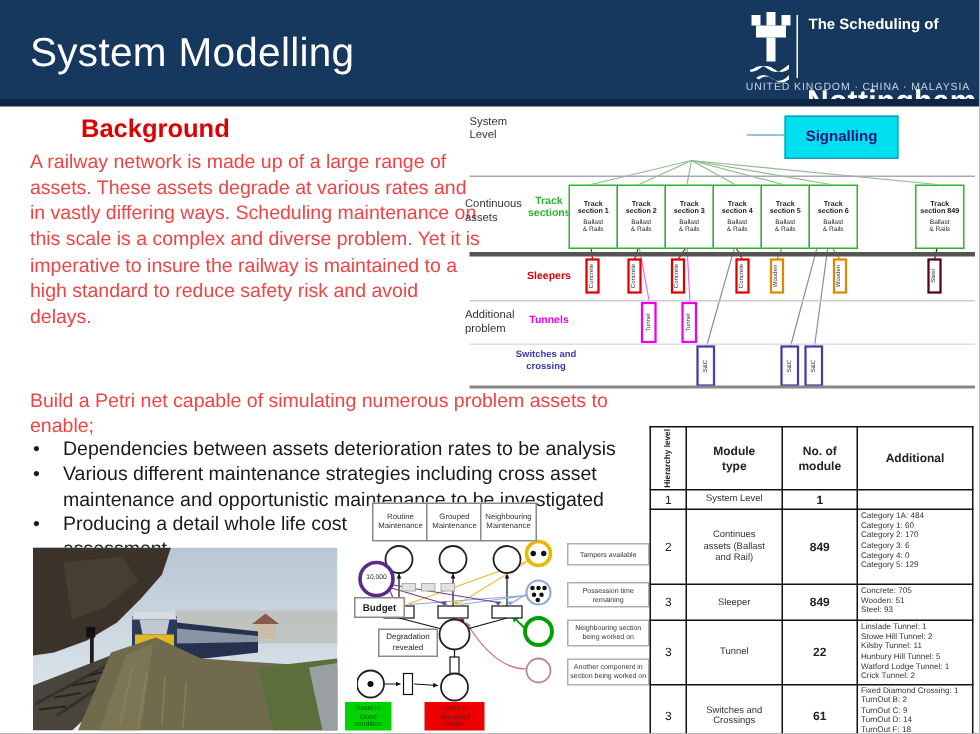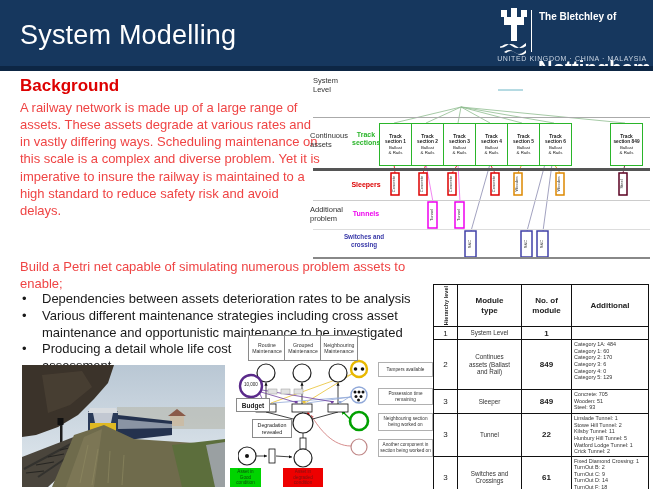--- a/index.html
+++ b/index.html
@@ -10,21 +10,21 @@
 
   
   .header{position:absolute;left:0;top:0;width:653px;height:66px;background:#16375e;}
   .header-strip{position:absolute;left:0;top:66px;width:653px;height:5px;background:#0d2644;}
   .title{position:absolute;left:20px;top:20px;font-size:27px;color:#fff;letter-spacing:.2px;}
   .logo-sep{position:absolute;left:531px;top:10px;width:1px;height:42px;background:#fff;}
   .uni1{position:absolute;left:539px;top:11px;font-size:10px;font-weight:bold;color:#fff;}
   .uni2{position:absolute;left:538px;top:23px;font-size:20px;font-weight:bold;color:#fff;letter-spacing:.2px;margin-top:34px;}
   .tagline{position:absolute;left:496px;top:55px;width:152px;font-size:7px;color:#c9d4e2;letter-spacing:.6px;text-align:center;}
 
-  .h-red{position:absolute;font-size:17px;font-weight:bold;color:#dd0000;}
+  .h-red{position:absolute;font-size:17px;font-weight:bold;color:#dd0000;margin-left:34px;}
   .body-text{position:absolute;font-size:13px;line-height:1.32;color:#ef4444;}
   .bullet-row{position:absolute;display:flex;font-size:13px;line-height:1.3;color:#1a1a1a;}
   .bullet-dot{width:20px;flex:none;}
 
   
   .hline{position:absolute;background:#aaa;}
   .rowlab{position:absolute;font-size:7.5px;color:#333;text-align:left;line-height:1.2;}
   .sublab{position:absolute;font-size:7px;font-weight:bold;text-align:center;line-height:1.2;}
   .rootbox{position:absolute;left:424px;top:74px;width:74px;height:33px;border:2.5px solid #111;background:#fff;
            display:flex;align-items:center;justify-content:center;text-align:center;
@@ -72,21 +72,21 @@
         <rect x="1" y="2" width="6" height="7"></rect>
           <rect x="11" y="0" width="6" height="9"></rect>
           <rect x="21" y="2" width="6" height="7"></rect>
         <rect x="4" y="9" width="20" height="8"></rect>
         <rect x="11" y="17" width="6" height="16"></rect>
         <path d="M2 38 q5 -4 10 0 q5 4 10 0 l4 -3 v3 q-5 4 -10 0 q-5 -4 -10 0 q-4 3 -8 1 z"></path>
         <path d="M4 44 q5 -4 10 0 q5 4 10 0 l2 -2 v3 q-5 4 -10 0 q-5 -4 -10 0 z"></path>
       </g>
     </svg>
     <div class="logo-sep"></div>
-    <div class="uni1">The Bletchley of</div>
+    <div class="uni1">The Scheduling of</div>
     <div class="uni2">Nottingham</div>
     <div class="tagline">UNITED KINGDOM  ·  CHINA  ·  MALAYSIA</div>
   </div>
   <div class="header-strip"></div>
 
   <div class="h-red" style="left:20px;top:76px">Background</div>
   <div class="body-text" style="left:20px;top:99px;width:303px">A railway network is made up of a large range of assets.  These assets degrade at various rates and in vastly differing ways. Scheduling maintenance on this scale is a complex and diverse problem.  Yet it is imperative to insure the railway is maintained to a high standard to reduce safety risk and avoid delays.</div>
 
   <div class="body-text" style="left:20px;top:258px;width:428px">Build a Petri net capable of simulating numerous problem assets to enable;</div>
 
@@ -179,20 +179,21 @@
 assets</div>
   <div class="rowlab pre" style="left:310px;top:205px;width:44px">Additional
 problem</div>
   <div class="sublab pre" style="left:352px;top:131px;width:28px;color:#2ab52a">Track
 sections</div>
   <div class="sublab" style="left:348px;top:181px;width:36px;color:#dd0000">Sleepers</div>
   <div class="sublab" style="left:350px;top:210px;width:32px;color:#ee00ee">Tunnels</div>
   <div class="sublab pre" style="left:338px;top:233px;width:52px;color:#3838a8;font-size:6.3px">Switches and
 crossing</div>
 
+  <div class="sigbox">Signalling</div>
 
   <div class="trackbox" style="left:379px">
     <div class="tt pre">Track
 section 1</div>
     <div class="ts pre">Ballast
 &amp; Rails</div>
     </div>
   <div class="trackbox" style="left:411px">
     <div class="tt pre">Track
 section 2</div>

